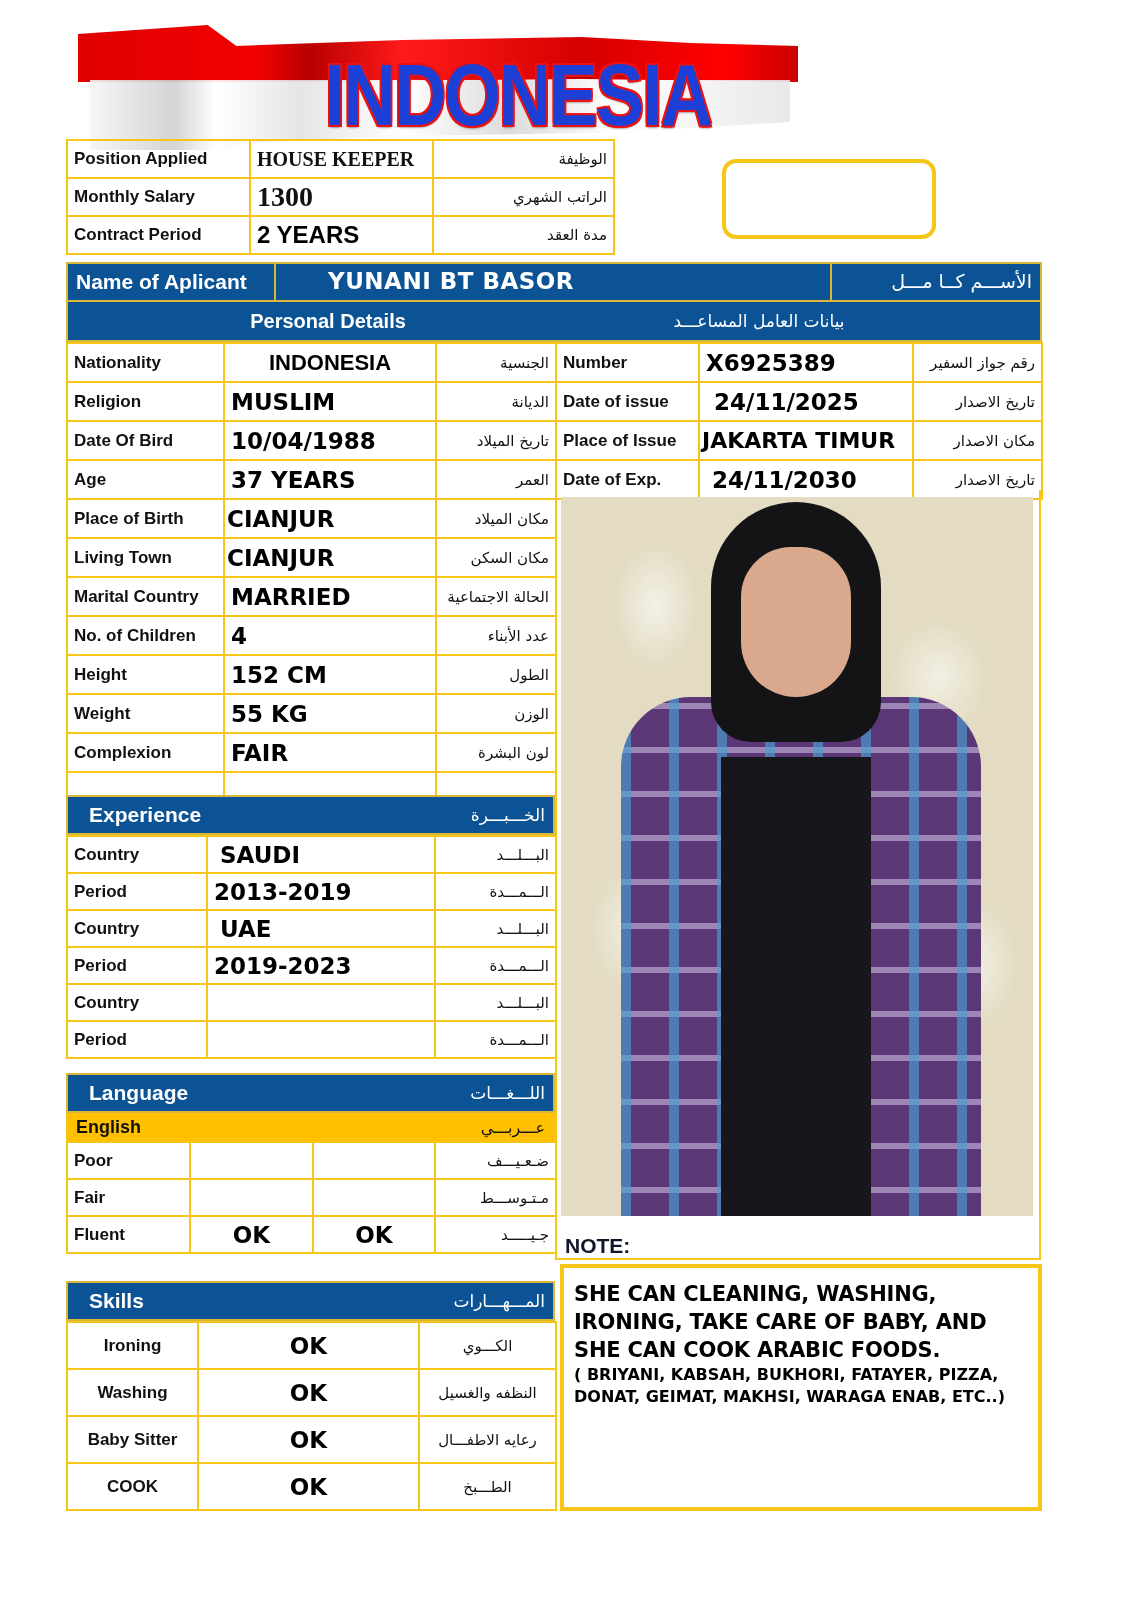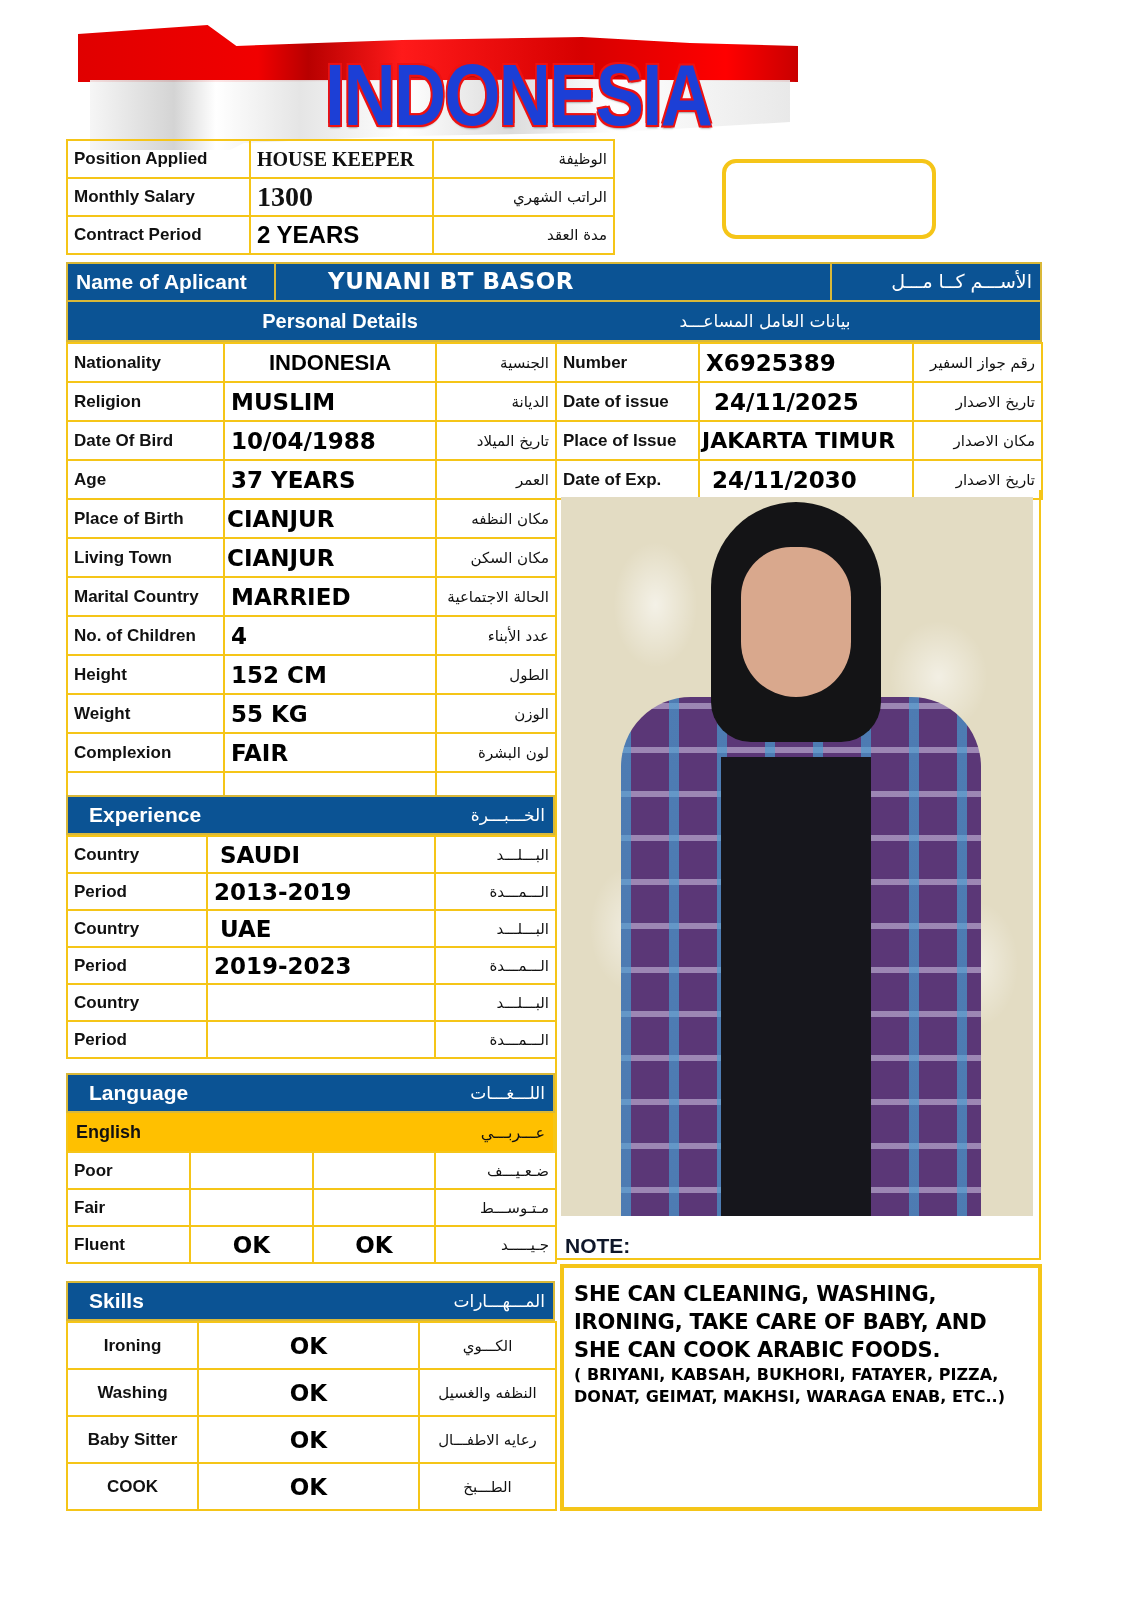--- a/index.html
+++ b/index.html
@@ -32,21 +32,21 @@
 
   .stamp-box { left: 722px; top: 159px; width: 214px; height: 80px; border: 4px solid #f5c518; border-radius: 14px; }
 
   
   .blue { background: #0b5394; color: #fff; }
   .name-bar { left: 66px; top: 262px; width: 976px; height: 40px; border: 2px solid #d9b839; display: flex; }
   .name-bar .c1 { width: 208px; border-right: 2px solid #d9b839; font-size: 21px; font-weight: bold; padding: 6px 8px; box-sizing: border-box; }
   .name-bar .c2 { width: 556px; border-right: 2px solid #d9b839; font-size: 23px; font-weight: bold; padding: 4px 0 0 52px; box-sizing: border-box; font-family: "DejaVu Sans", sans-serif; letter-spacing: .5px; }
   .name-bar .c3 { flex: 1; font-size: 19px; direction: rtl; padding: 6px 8px; box-sizing: border-box; font-family: "DejaVu Sans", sans-serif; }
   .pd-bar { left: 66px; top: 302px; width: 976px; height: 40px; border: 2px solid #d9b839; border-top: none; display: flex; align-items: center; }
-  .pd-bar .en { width: 490px; text-align: center; font-size: 20px; font-weight: bold; padding-left: 30px; box-sizing: border-box; margin-left: 12px; }
+  .pd-bar .en { width: 490px; text-align: center; font-size: 20px; font-weight: bold; padding-left: 30px; box-sizing: border-box; }
   .pd-bar .arb { flex: 1; text-align: center; font-size: 17px; direction: rtl; font-family: "DejaVu Sans", sans-serif; padding-right: 80px; box-sizing: border-box; }
 
   .pd-left { left: 66px; top: 342px; width: 489px; }
   .pd-left td { height: 37px; }
   .pd-right { left: 555px; top: 342px; width: 486px; }
   .pd-right td { height: 37px; }
 
   .photo-frame { left: 555px; top: 490px; width: 486px; height: 770px; border: 2px solid #f5c518; border-top: none; }
   .photo { left: 561px; top: 497px; width: 472px; height: 719px; overflow: hidden;
     background:
@@ -70,21 +70,21 @@
   .note-sub { font-family: "DejaVu Sans", sans-serif; font-weight: bold; font-size: 16px; line-height: 22px; color: #000; }
 
   .section-head { height: 40px; display: flex; align-items: center; justify-content: space-between; padding: 0 8px; box-sizing: border-box; border: 2px solid #d9b839; }
   .section-head .en { font-size: 21px; font-weight: bold; margin-left: 13px; }
   .section-head .arb { font-size: 17px; direction: rtl; font-family: "DejaVu Sans", sans-serif; }
 
   .exp { left: 66px; top: 795px; width: 489px; }
   .exp table { width: 489px; }
   .exp td { height: 35px; }
   .lang { left: 66px; top: 1073px; width: 489px; }
-  .lang .sub { background: #ffc000; height: 38px; display: flex; align-items: center; justify-content: space-between; padding: 0 8px; border-left: 2px solid #f5c518; border-right: 2px solid #f5c518; box-sizing: border-box; }
+  .lang .sub { background: #ffc000; height: 28px; display: flex; align-items: center; justify-content: space-between; padding: 0 8px; border-left: 2px solid #f5c518; border-right: 2px solid #f5c518; box-sizing: border-box; }
   .lang .sub .en { font-size: 18px; font-weight: bold; }
   .lang .sub .arb { font-size: 16px; direction: rtl; font-family: "DejaVu Sans", sans-serif; }
   .lang table { width: 489px; }
   .lang td { height: 35px; }
   .skills { left: 66px; top: 1281px; width: 489px; }
   .skills table { width: 489px; }
   .skills td { height: 45px; }
   .center { text-align: center; }
 </style>
 </head>
@@ -156,21 +156,21 @@
         <td class="ar">تاريخ الميلاد</td>
       </tr>
   <tr>
         <td class="lbl">Age</td>
         <td class="val">37 YEARS</td>
         <td class="ar">العمر</td>
       </tr>
   <tr>
         <td class="lbl">Place of Birth</td>
         <td class="val" style="padding-left:2px">CIANJUR</td>
-        <td class="ar">مكان النظفه</td>
+        <td class="ar">مكان الميلاد</td>
       </tr>
   <tr>
         <td class="lbl">Living Town</td>
         <td class="val" style="padding-left:2px">CIANJUR</td>
         <td class="ar">مكان السكن</td>
       </tr>
   <tr>
         <td class="lbl">Marital Country</td>
         <td class="val">MARRIED</td>
         <td class="ar">الحالة الاجتماعية</td>

